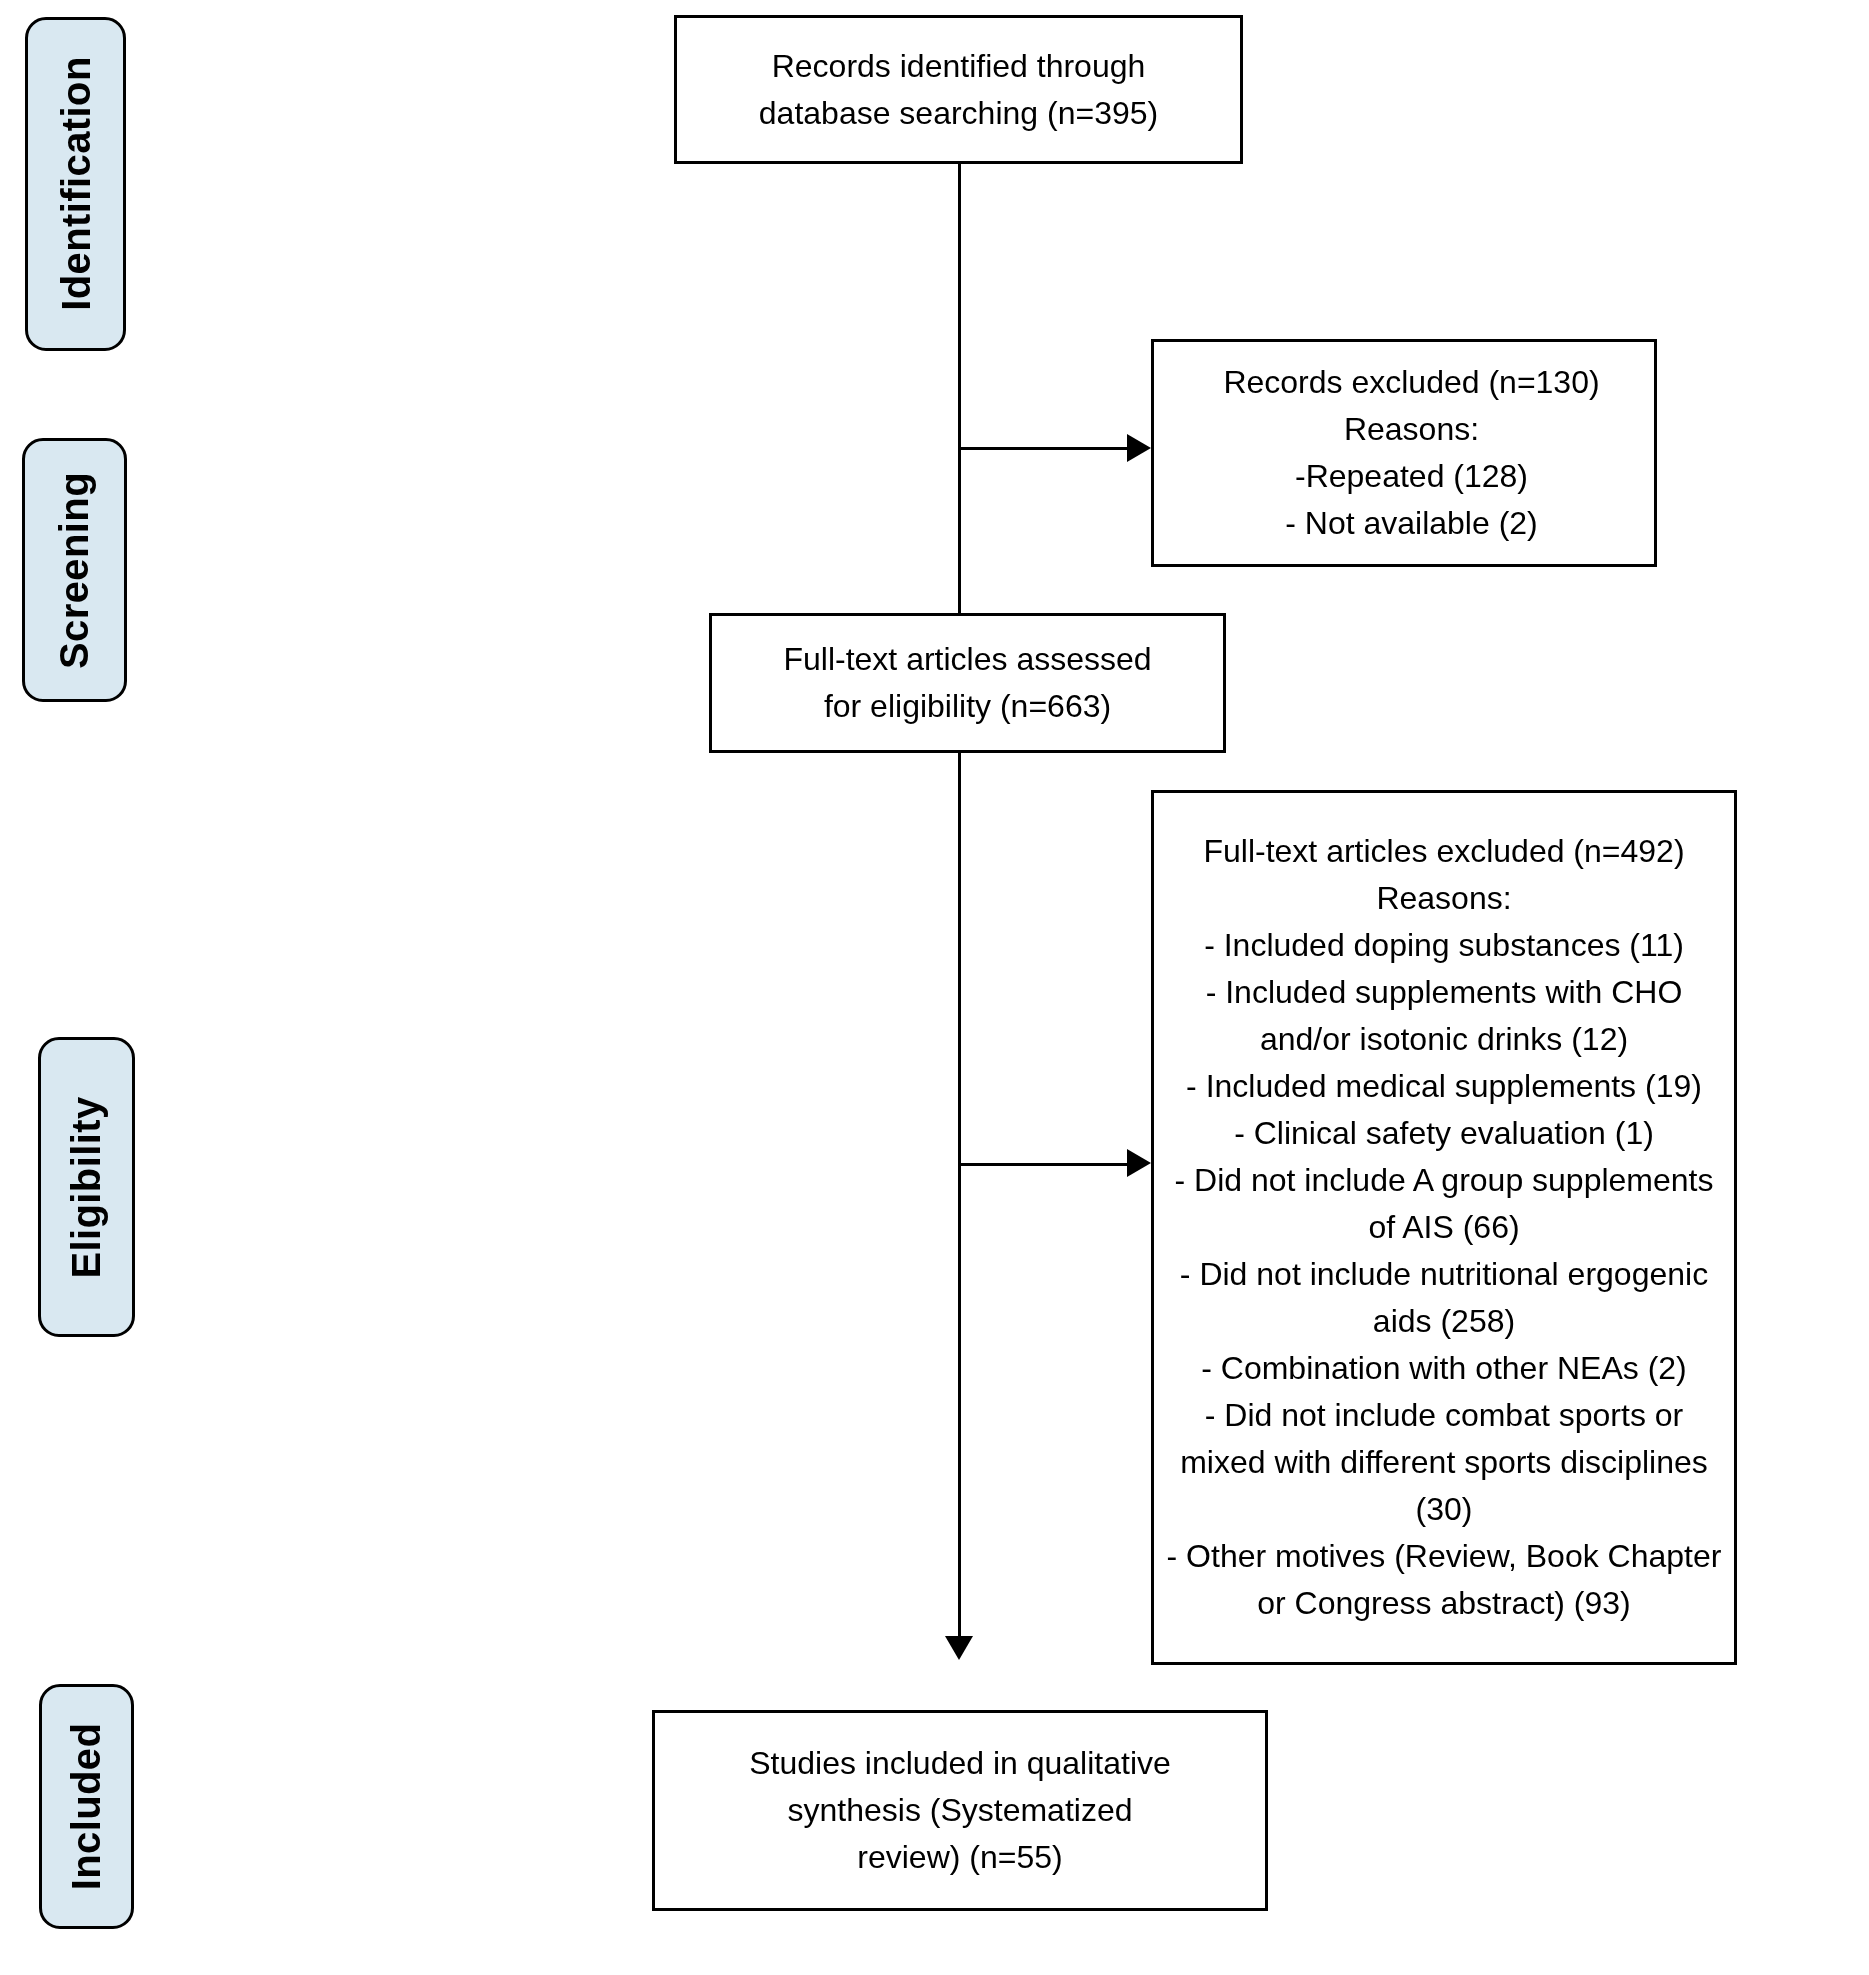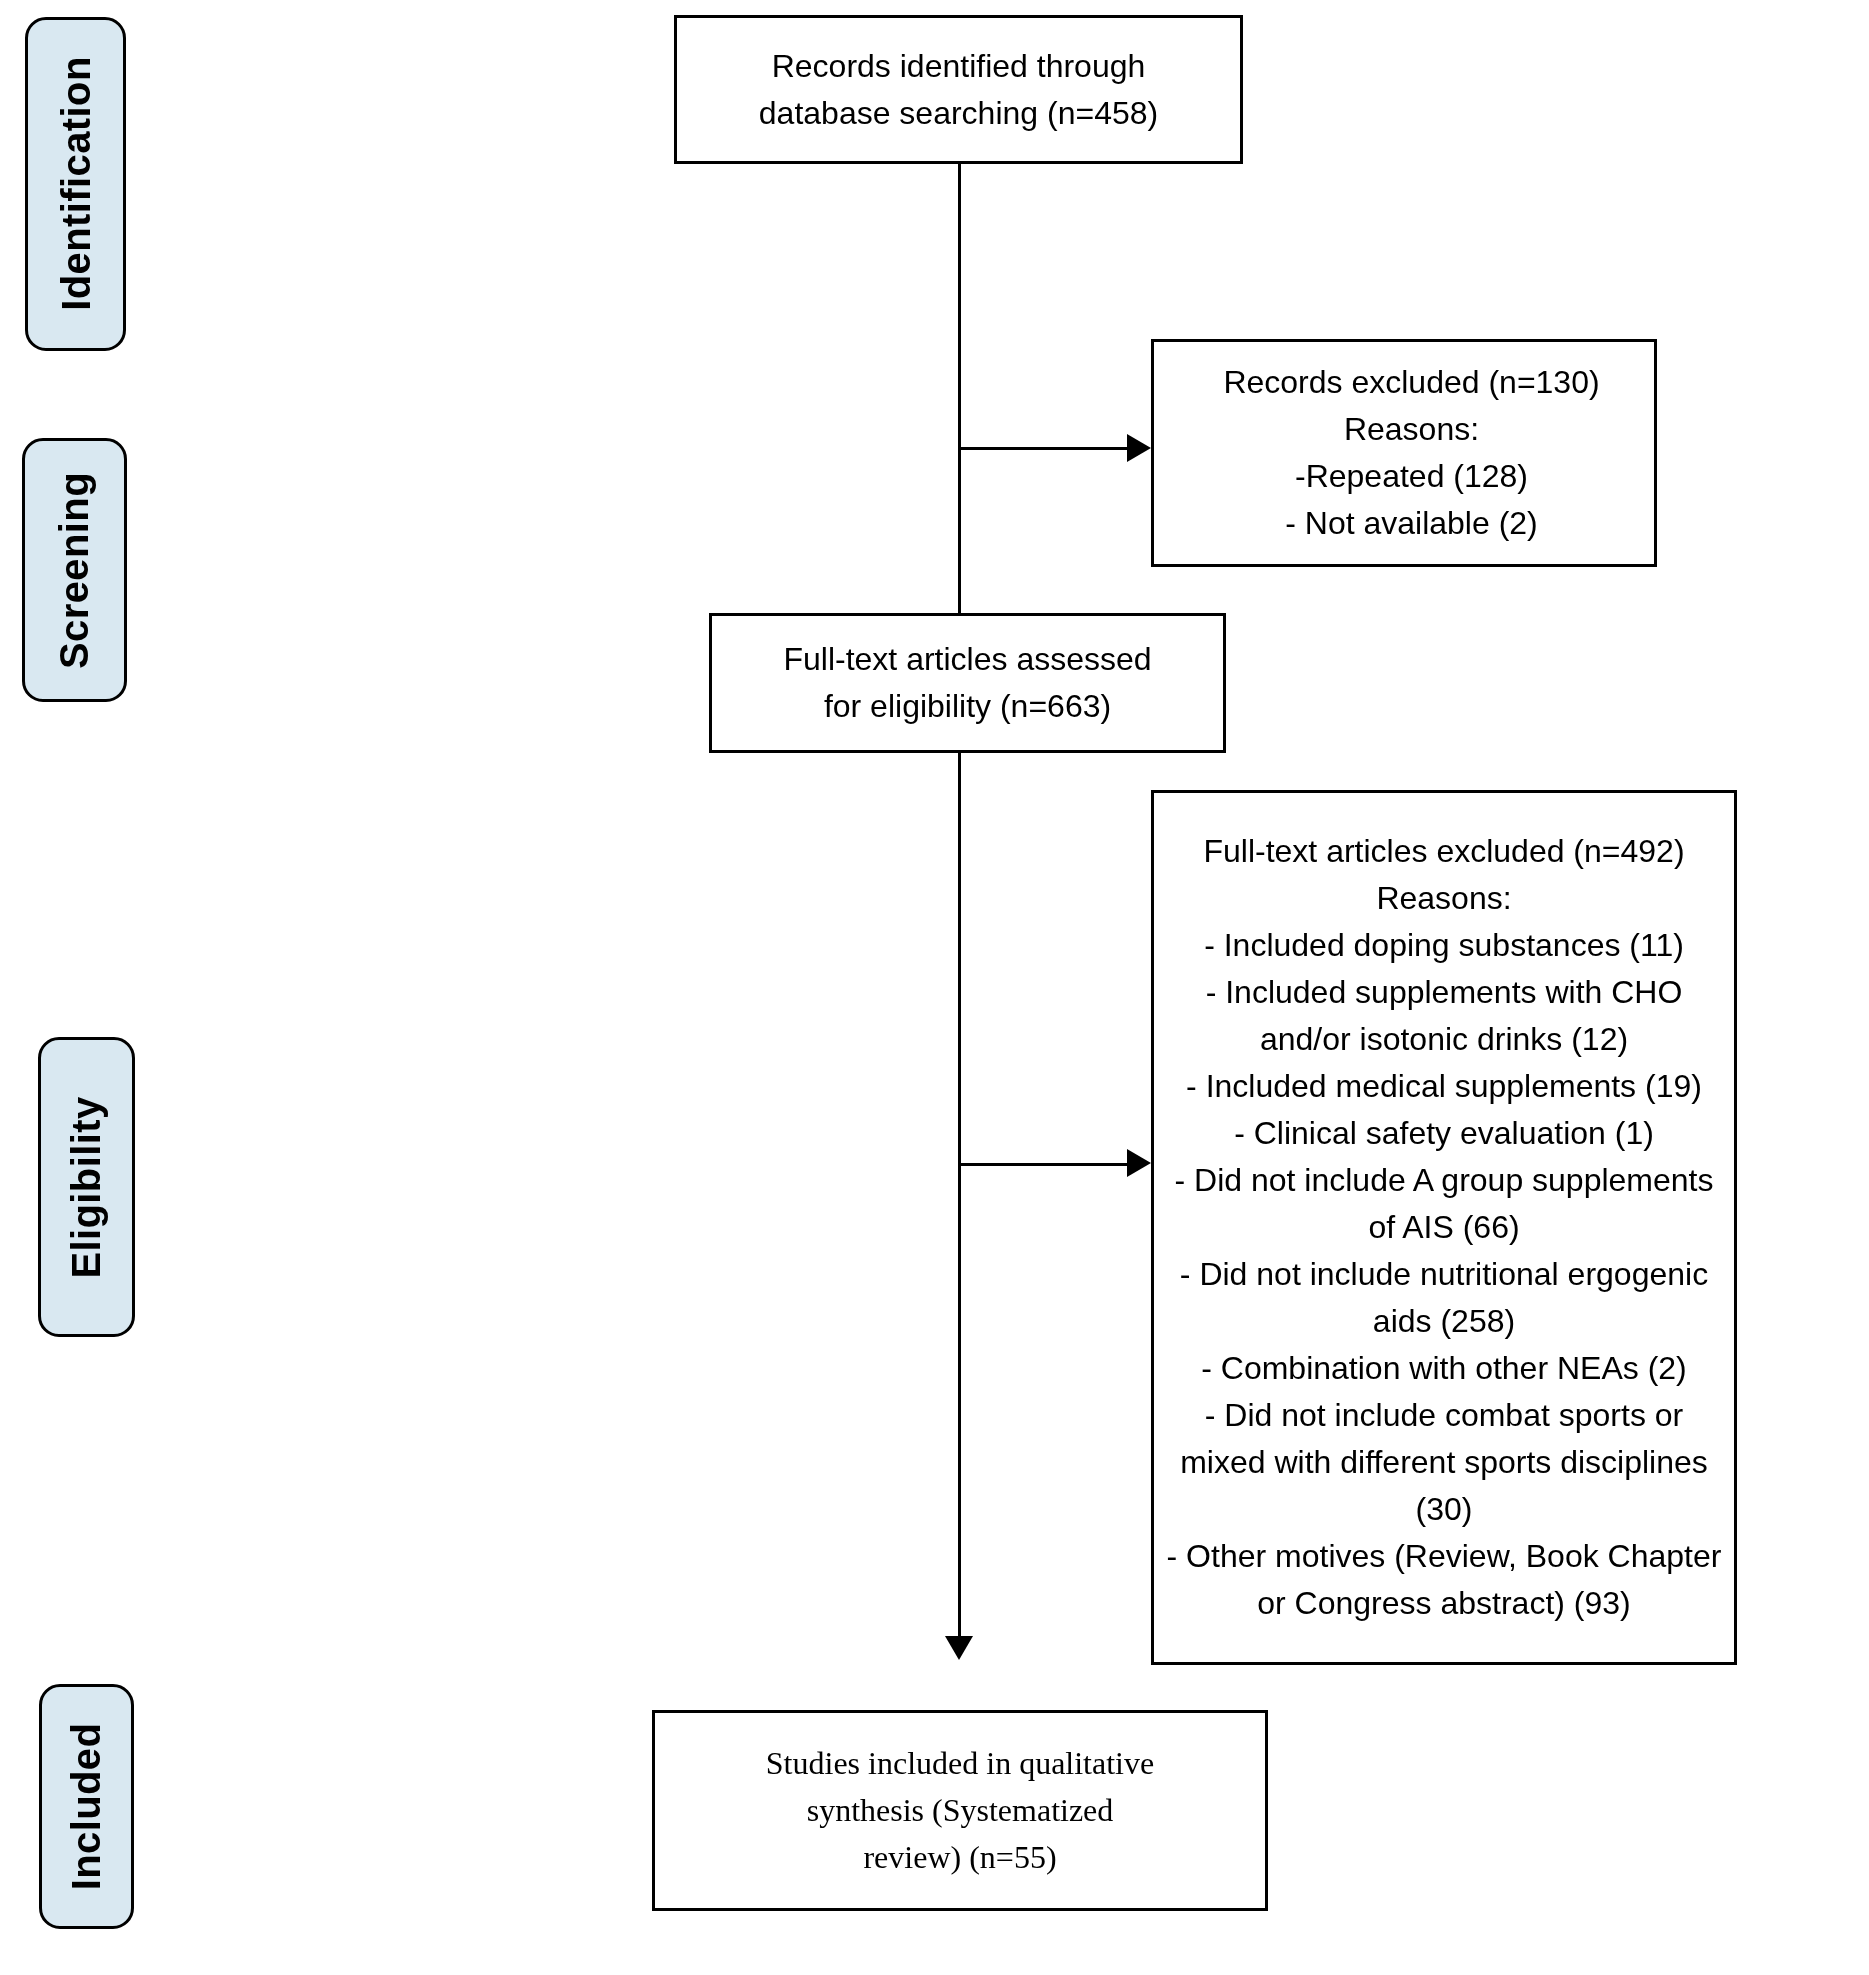--- a/index.html
+++ b/index.html
@@ -88,21 +88,21 @@
   <div class="stage" style="left:38px; top:1037px; width:91px; height:294px;">
     <span class="rot">Eligibility</span>
   </div>
 
   <div class="stage" style="left:39px; top:1684px; width:89px; height:239px;">
     <span class="rot">Included</span>
   </div>
 
   <div class="fbox" style="left:674px; top:15.3px; width:569px; height:149px;">
     <span class="txt">Records identified through
-database searching (n=458)</span>
+database searching (n=395)</span>
   </div>
 
   <div class="fbox" style="left:1151px; top:339px; width:506px; height:228px;padding-left:15px;">
     <span class="txt">Records excluded (n=130)
 Reasons:
 -Repeated (128)
 - Not available (2)</span>
   </div>
 
   <div class="fbox" style="left:709px; top:613px; width:517px; height:140px;">
@@ -123,21 +123,21 @@
 - Did not include nutritional ergogenic
 aids (258)
 - Combination with other NEAs (2)
 - Did not include combat sports or
 mixed with different sports disciplines
 (30)
 - Other motives (Review, Book Chapter
 or Congress abstract) (93)</span>
   </div>
 
-  <div class="fbox" style="left:652px; top:1710px; width:616px; height:201px;font-family:Liberation Serif, serif;">
+  <div class="fbox" style="left:652px; top:1710px; width:616px; height:201px;">
     <span class="txt">Studies included in qualitative
 synthesis (Systematized
 review) (n=55)</span>
   </div>
 
   <div class="line" style="left:958px; top:164px; width:3.1px; height:449px;"></div>
 
   <div class="line" style="left:959px; top:447px; width:168px; height:3.1px;"></div>
   <div class="arrowhead-right" style="left:1127px; top:434px;"></div>
 

